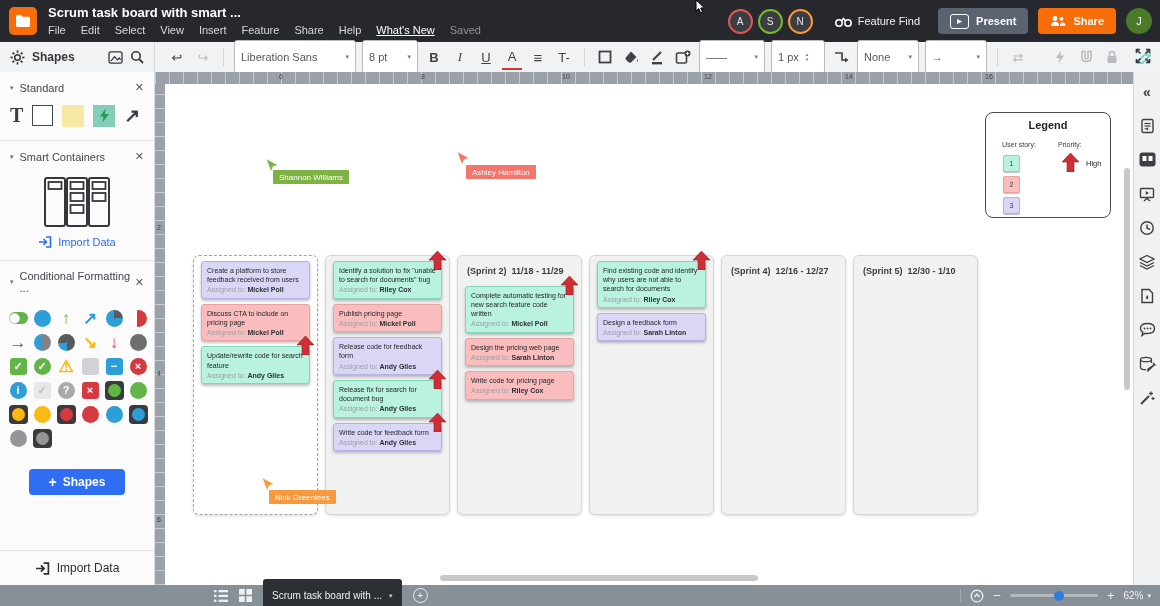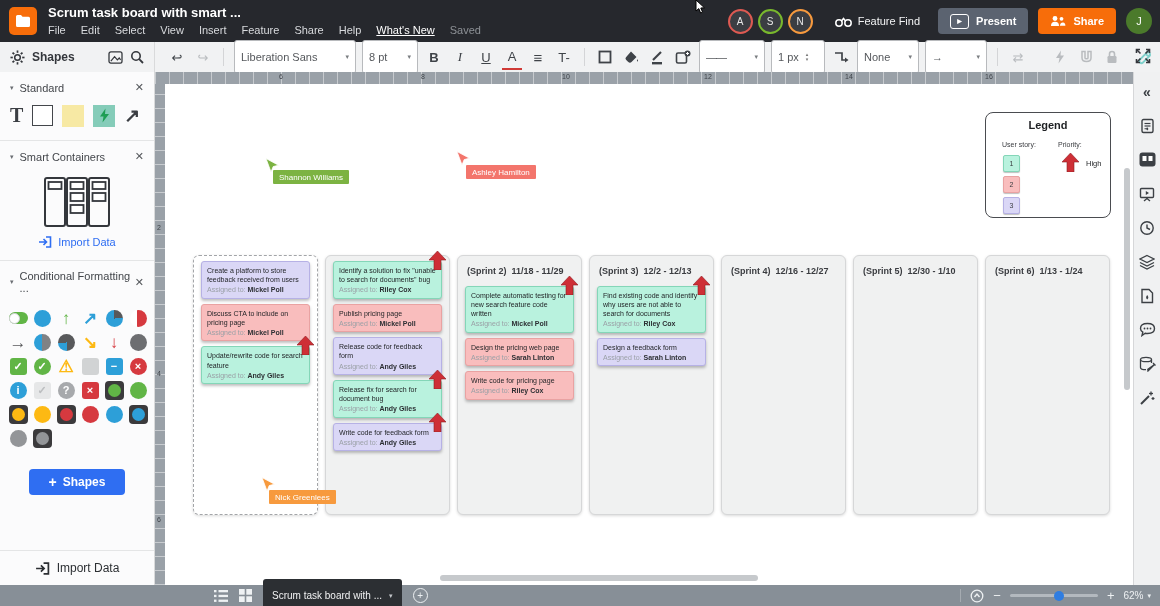--- a/index.html
+++ b/index.html
@@ -534,41 +534,37 @@
             <div class="card" style="background: rgb(249, 189, 189); border-color: rgb(233, 162, 162);">
               <div>Design the pricing web page</div>
               <div class="assigned"><span>Assigned to: </span><span class="name">Sarah Linton</span></div>
             </div>
             <div class="card" style="background: rgb(249, 189, 189); border-color: rgb(233, 162, 162);">
               <div>Write code for pricing page</div>
               <div class="assigned"><span>Assigned to: </span><span class="name">Riley Cox</span></div>
             </div>
           </div>
           <div class="col">
-            <div class="col-title">(Sprint 3)  12/2 - 12/13</div>
             <div class="card" style="background: rgb(185, 242, 222); border-color: rgb(132, 214, 184);">
               <div>Find existing code and identify why users are not able to search for documents</div>
               <div class="assigned"><span>Assigned to: </span><span class="name">Riley Cox</span></div>
               <span class="prio-arrow"><svg width="17" height="19" viewBox="0 0 17 19">
                   <path d="M8.5 0 L17 9 L12 9 L12 19 L5 19 L5 9 L0 9 Z" fill="#ce2f36" stroke="#8e1f24" stroke-width="0.6"></path>
                 </svg></span>
             </div>
             <div class="card" style="background: rgb(218, 215, 246); border-color: rgb(182, 177, 229);">
               <div>Design a feedback form</div>
               <div class="assigned"><span>Assigned to: </span><span class="name">Sarah Linton</span></div>
             </div>
           </div>
           <div class="col">
             <div class="col-title">(Sprint 4)  12/16 - 12/27</div>
           </div>
           <div class="col">
             <div class="col-title">(Sprint 5)  12/30 - 1/10</div>
-          </div>
-          <div class="col">
-            <div class="col-title">(Sprint 6)  1/13 - 1/24</div>
           </div>
         </div>
       <div class="legend" id="legend">
           <div class="legend-title">Legend</div>
           <div class="legend-lbl" style="left: 16px; top: 28px;">User story:</div>
           <div class="legend-lbl" style="left: 72px; top: 28px;">Priority:</div>
           <div class="us-item" style="top: 42px; background: rgb(185, 242, 222); border-color: rgb(132, 214, 184);">1</div>
           <div class="us-item" style="top: 63px; background: rgb(249, 189, 189); border-color: rgb(233, 162, 162);">2</div>
           <div class="us-item" style="top: 84px; background: rgb(218, 215, 246); border-color: rgb(182, 177, 229);">3</div>
           <div style="position: absolute; left: 76px; top: 40px;"><svg width="17" height="19" viewBox="0 0 17 19">

